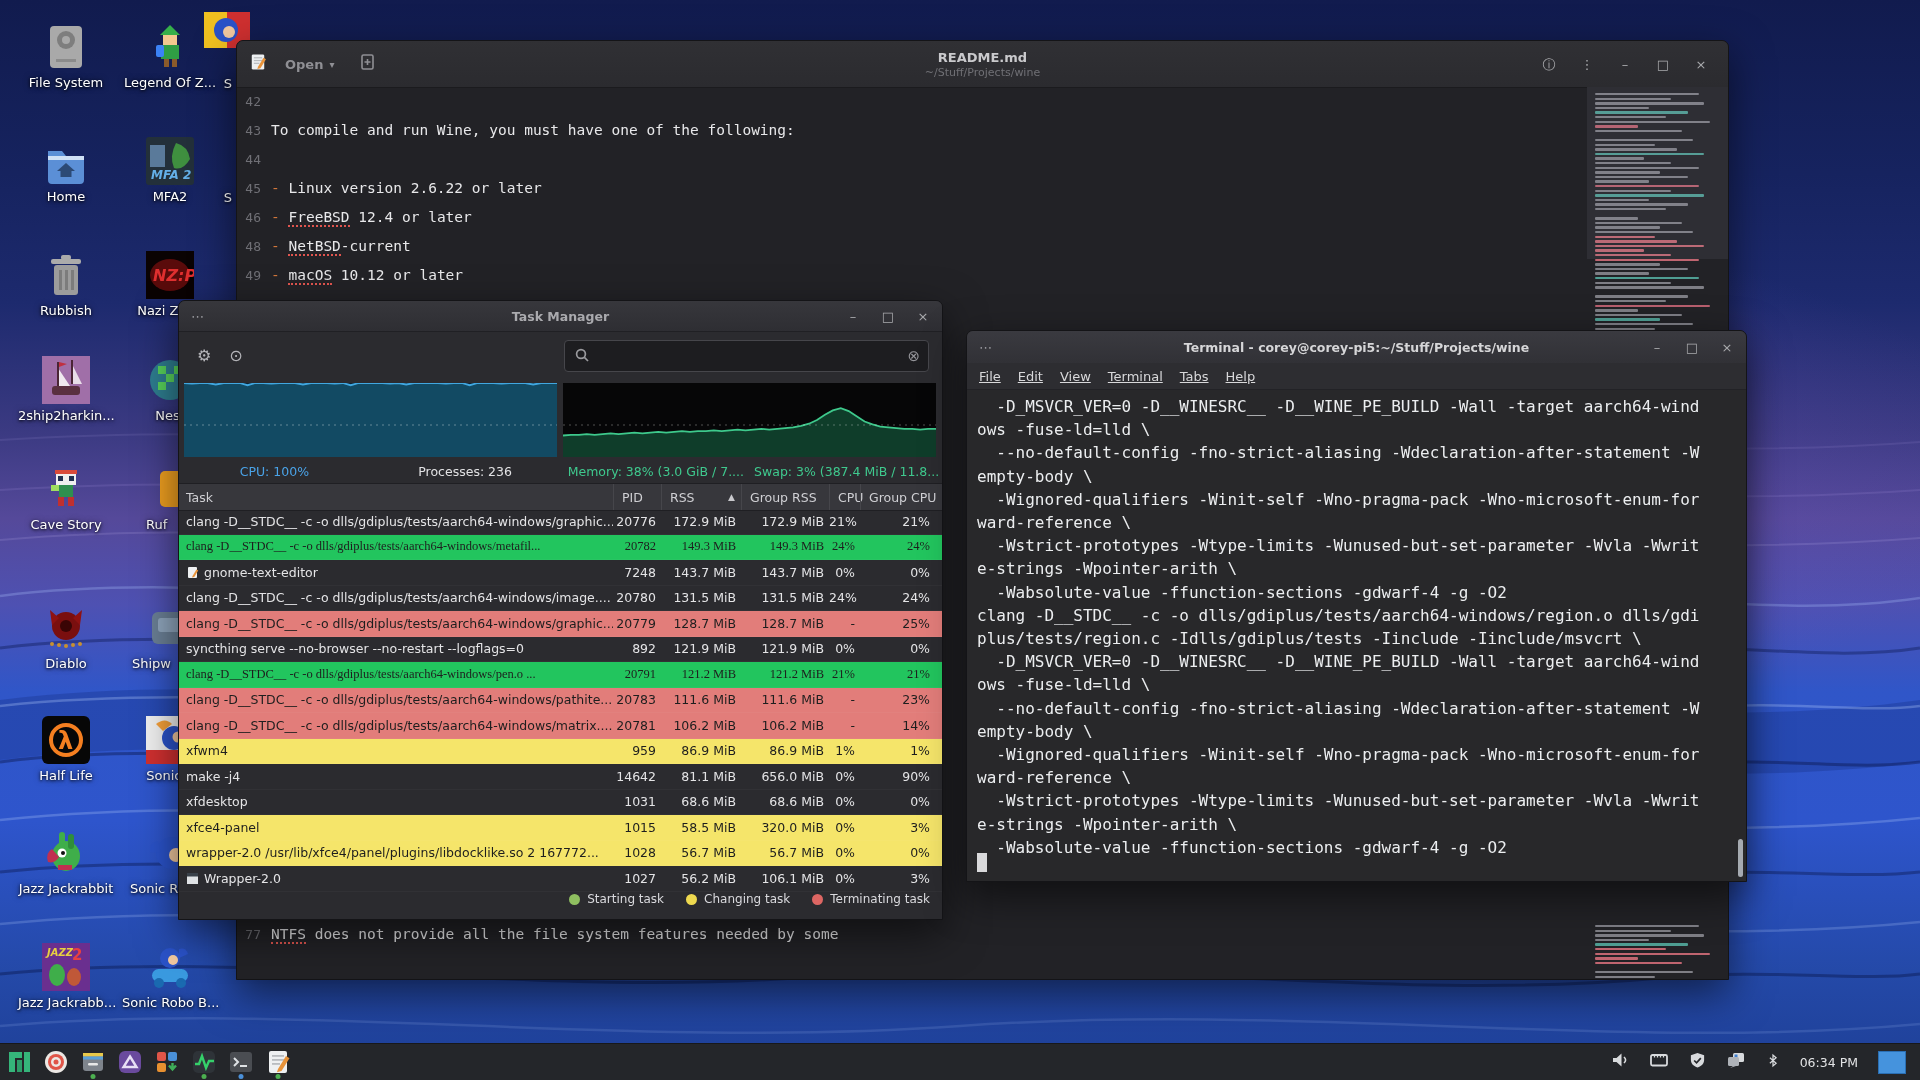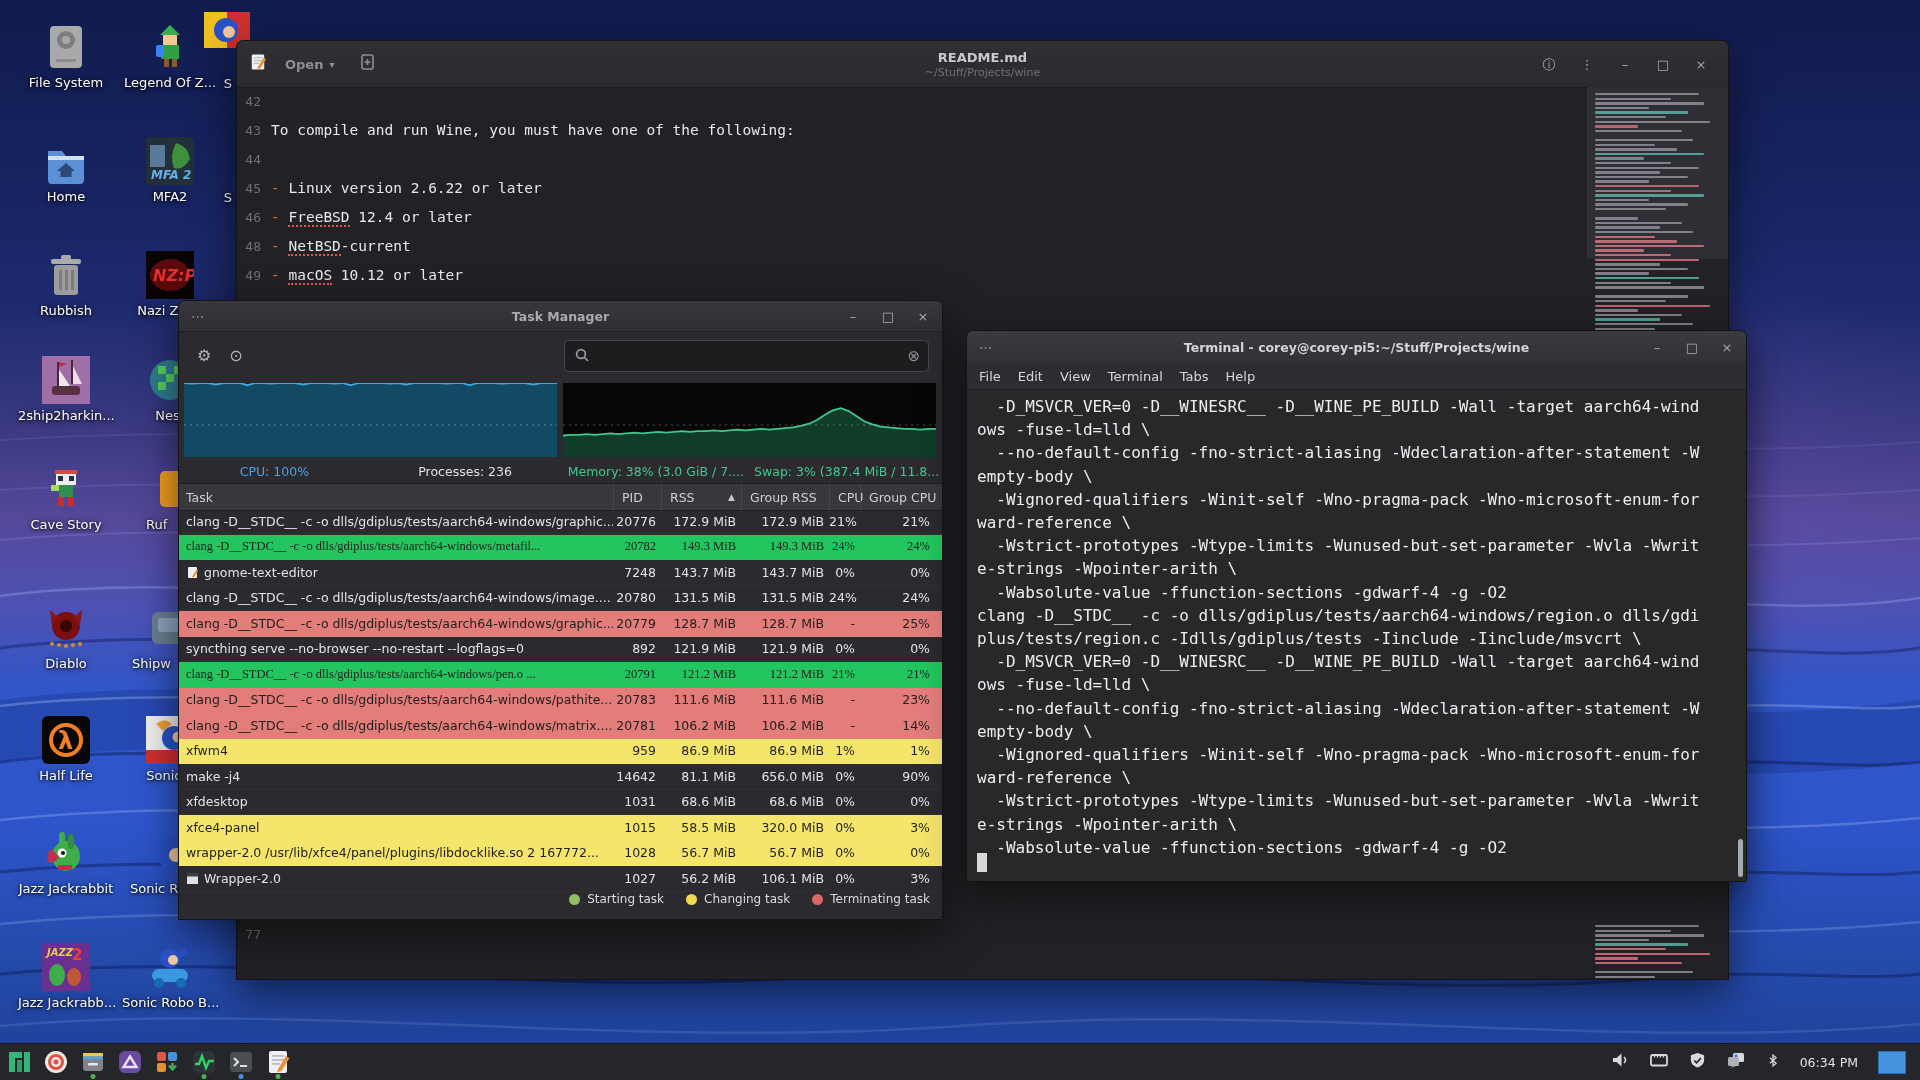--- a/index.html
+++ b/index.html
@@ -92,21 +92,21 @@
   .tm-legend{position:absolute;bottom:6px;right:12px;height:28px;display:flex;gap:22px;align-items:center;font-size:12px;color:#dadade;}
   .lg{display:flex;align-items:center;gap:7px;}
   .lg i{width:11px;height:11px;border-radius:50%;display:inline-block;}
 
   
   #terminal{left:966px;top:330px;width:779px;height:550px;background:#28282a;z-index:3;}
   #terminal .titlebar{height:32px;padding:0 12px;background:linear-gradient(180deg,#3a3a40,#313136);}
   #terminal .wtitle{color:#d6d6d8;}
   .term-menu{position:absolute;top:32px;left:0;right:0;height:26px;background:#2d2d31;
     border-bottom:1px solid #222226;display:flex;align-items:center;gap:17px;padding-left:12px;
-    font-size:13px;color:#d8d8da;}
+    font-size:13px;color:#d8d8da;text-decoration:underline;}
   #term-body{position:absolute;top:58px;left:0;right:0;bottom:0;
     font-family:"DejaVu Sans Mono","Liberation Mono",monospace;font-size:16px;line-height:23.2px;
     color:#eceef0;padding:6px 0 0 10px;white-space:pre;overflow:hidden;}
   #term-cursor{position:absolute;left:10px;width:10px;height:19px;background:#d9d9db;}
   #term-scroll{position:absolute;right:3px;width:5px;border-radius:3px;background:#a6abb1;}
 
   
   #taskbar{position:absolute;left:0;bottom:0;width:1920px;height:36px;background:#24262a;
     border-top:1px solid #17181b;z-index:5;display:flex;align-items:center;}
   .tb-launch{position:relative;width:37px;height:36px;display:flex;align-items:center;justify-content:center;}
@@ -407,20 +407,21 @@
           <span class="txt"></span>
         </div>
       </div>
     <div id="ed-bottom-lines" class="ed-lines" style="top:850px;">
         <div class="edl">
           <span class="num">76</span>
           <span class="txt"></span>
         </div>
         <div class="edl">
           <span class="num">77</span>
+          <span class="txt"><span class="sp">NTFS</span> does not provide all the file system features needed by some</span>
         </div>
       </div>
     <div id="minimap">
         <div class="bar" style="left: 8px; top: 6px; width: 103.5px; background: rgb(126, 126, 133);"></div>
         <div class="bar" style="left: 8px; top: 10.6px; width: 76px; background: rgb(126, 126, 133);"></div>
         <div class="bar" style="left: 8px; top: 15.2px; width: 109px; background: rgb(126, 126, 133);"></div>
         <div class="bar" style="left: 8px; top: 19.8px; width: 54px; background: rgb(126, 126, 133);"></div>
         <div class="bar" style="left: 8px; top: 24.4px; width: 92.5px; background: rgb(79, 158, 147);"></div>
         <div class="bar" style="left: 8px; top: 29px; width: 70.5px; background: rgb(126, 126, 133);"></div>
         <div class="bar" style="left: 8px; top: 33.6px; width: 114.5px; background: rgb(126, 126, 133);"></div>

